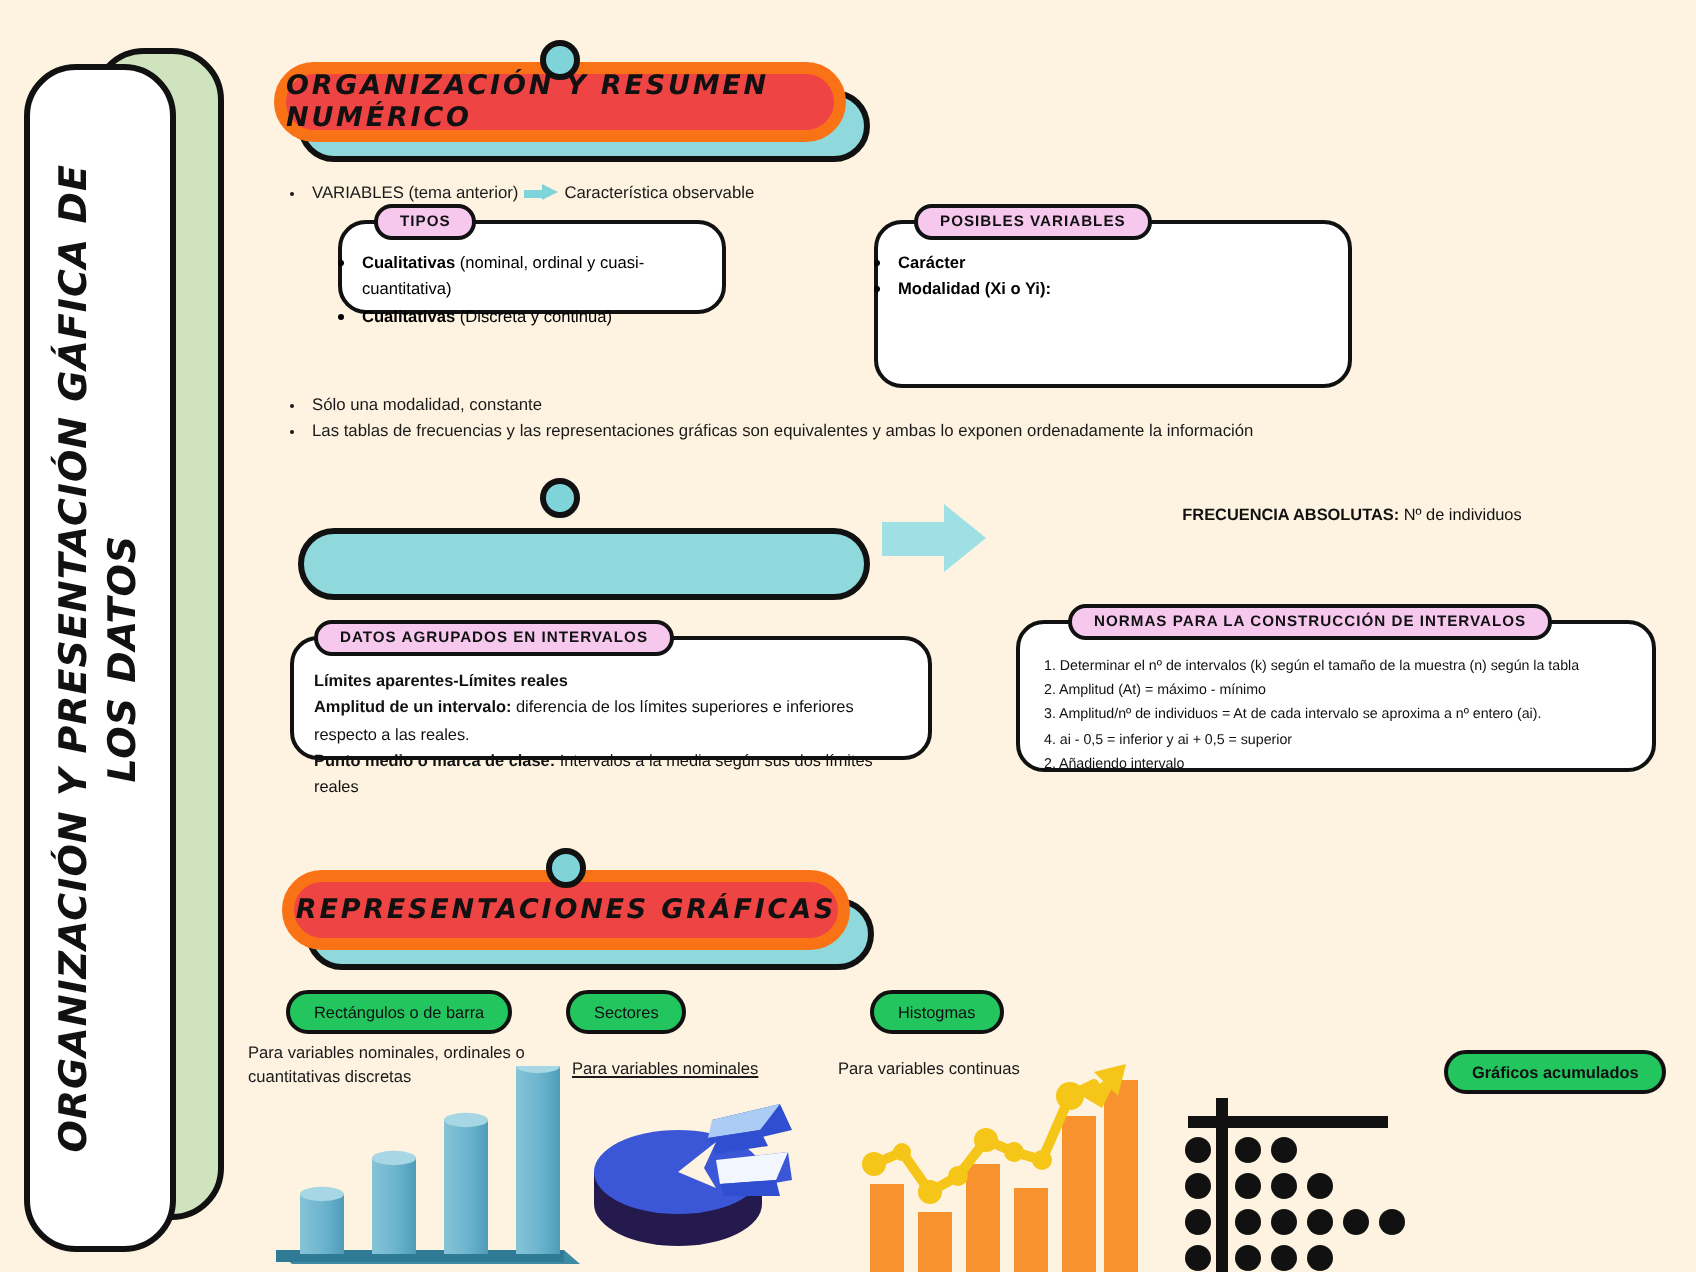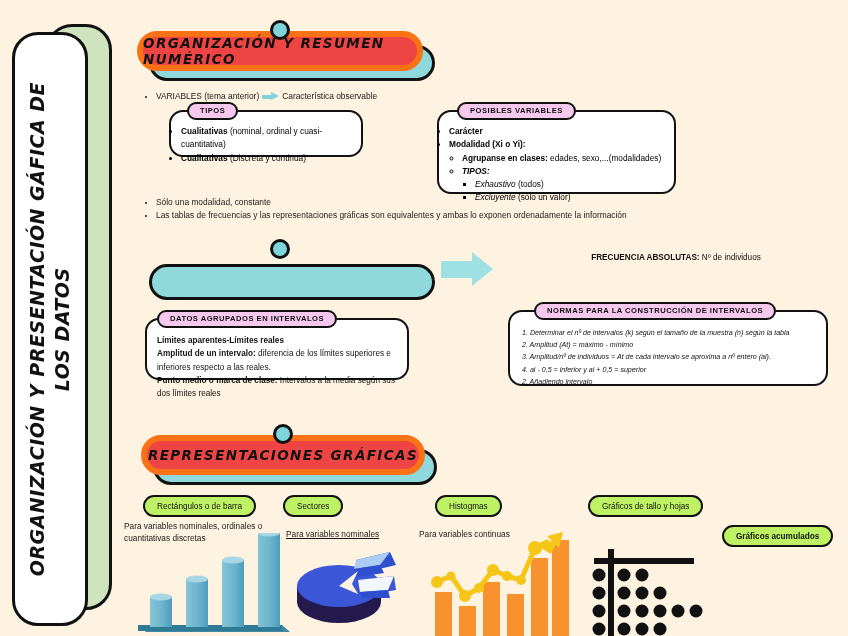--- a/index.html
+++ b/index.html
@@ -87,37 +87,37 @@
   .rbox ul{ margin:0; }
   .rbox li{ font-size:8.3px; line-height:1.6; }
   .rbox li ul li{ margin-left:13px; }
   .lvl2{ list-style:circle; }
   .lvl3{ list-style:square; }
   b{ font-weight:700; }
   i{ font-style:italic; }
 
   
   .txtline{ font-size:8.2px; line-height:1.62; color:#111; }
-  .numline{ font-size:7.1px; line-height:1.72; color:#111;font-style:italic; }
+  .numline{ font-size:7.1px; line-height:1.72; color:#111; }
 
   
   .bigarrow{ position:absolute; }
   .bigarrow .body{
     position:absolute; left:0; top:9px; width:33px; height:17px;
     background:#9fe0e4;
   }
   .bigarrow .head{
     position:absolute; left:31px; top:0;
     border-top:17px solid transparent; border-bottom:17px solid transparent;
     border-left:21px solid #9fe0e4;
   }
 
   
   .pill{
-    position:absolute; background:#bef264; border:2.8px solid #111;
+    position:absolute; background:#22c55e; border:2.8px solid #111;
     border-radius:16px; height:22px;
     display:flex; align-items:center; justify-content:flex-start;
     padding:0 12px; white-space:nowrap;
   }
   .pill span{ font-size:8.2px; color:#111; }
 
   .cap{ position:absolute; font-size:8.3px; line-height:1.45; color:#1a1a1a; }
 
   
   .gfx{ position:absolute; }
@@ -160,36 +160,20 @@
   </div>
 
   <div class="rbox tag-pad" style="left:437px; top:110px; width:239px; height:84px;">
     <div class="tag" style="left:18px;">POSIBLES VARIABLES</div>
     <ul>
       <li>
         <b>Carácter</b>
       </li>
       <li>
         <b>Modalidad (Xi o Yi):</b>
-        <ul>
-          <li class="lvl2">
-            <b>Agrupanse en clases:</b><span> edades, sexo,...(modalidades)</span>
-          </li>
-          <li class="lvl2">
-            <b><i>TIPOS:</i></b>
-            <ul>
-              <li class="lvl3">
-                <i>Exhaustivo</i><span> (todos)</span>
-              </li>
-              <li class="lvl3">
-                <i>Excluyente</i><span> (sólo un valor)</span>
-              </li>
-            </ul>
-          </li>
-        </ul>
       </li>
     </ul>
   </div>
 
   <ul class="blist" style="left:144px; top:196px; width:560px;">
     <li>Sólo una modalidad, constante</li>
     <li>Las tablas de frecuencias y las representaciones gráficas son equivalentes y ambas lo exponen ordenadamente la información</li>
   </ul>
 
   <div class="chip-wrap" style="left:137px; top:250px; width:286px; height:54px;">
@@ -201,21 +185,21 @@
     <div class="body"></div>
       <div class="head"></div>
   </div>
 
   <div style="position:absolute; left:511px; top:251px; width:330px;text-align:center;">
     <div class="txtline">
       <b>FRECUENCIA ABSOLUTAS:</b><span> Nº de individuos</span>
     </div>
   </div>
 
-  <div class="rbox tag-pad" style="left:145px; top:318px; width:264px; height:62px; padding:14px 11px 8px 10px;">
+  <div class="rbox tag-pad" style="left:145px; top:318px; width:321px; height:62px; padding:14px 11px 8px 10px;">
     <div class="tag" style="left:10px;">DATOS AGRUPADOS EN INTERVALOS</div>
     <div class="txtline">
       <b>Límites aparentes-Límites reales</b>
     </div>
     <div class="txtline">
       <b>Amplitud de un intervalo:</b><span> diferencia de los límites superiores e inferiores respecto a las reales.</span>
     </div>
     <div class="txtline">
       <b>Punto medio o marca de clase:</b><span> Intervalos a la media según sus dos límites reales</span>
     </div>
@@ -239,23 +223,20 @@
   </div>
 
   <div class="pill" style="left:143px; top:495px;">
     <span>Rectángulos o de barra</span>
     </div>
   <div class="pill" style="left:283px; top:495px;">
     <span>Sectores</span>
     </div>
   <div class="pill" style="left:435px; top:495px;">
     <span>Histogmas</span>
-    </div>
-  <div class="pill" style="left:588px; top:495px;">
-    <span>Gráficos de tallo y hojas</span>
     </div>
   <div class="pill" style="left:722px; top:525px;font-weight:bold;">
     <span>Gráficos acumulados</span>
     </div>
 
   <div class="cap" style="left:124px; top:520px; width:150px;">Para variables nominales, ordinales o cuantitativas discretas</div>
   <div class="cap" style="left:286px; top:528px; width:160px;text-decoration:underline;">Para variables nominales</div>
   <div class="cap" style="left:419px; top:528px; width:160px;">Para variables continuas</div>
 
   <svg class="gfx" style="left:132px; top:533px;" width="160" height="103" viewBox="0 0 160 103">

